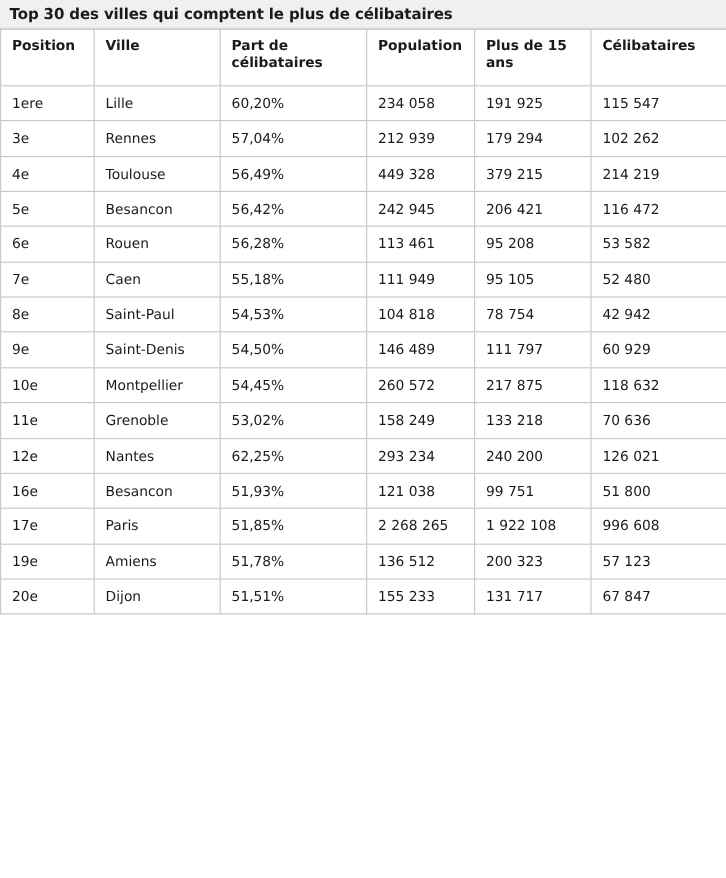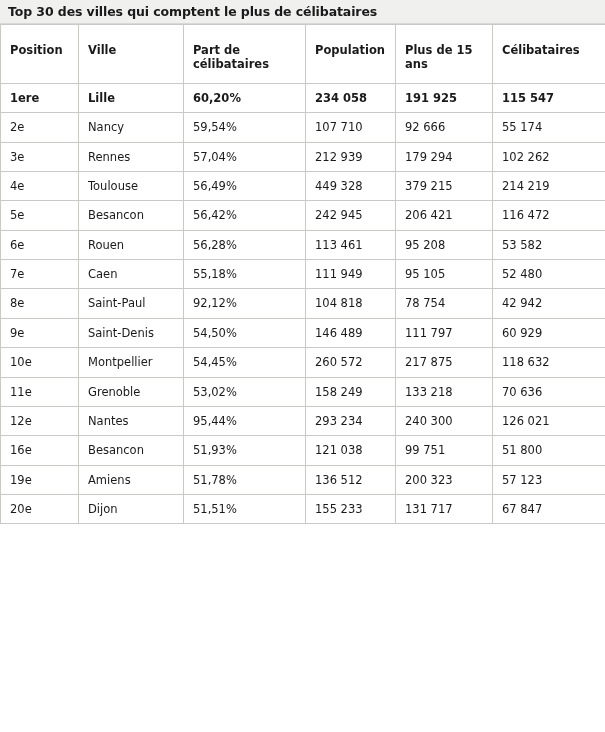--- a/index.html
+++ b/index.html
@@ -49,26 +49,26 @@
     padding: 7px 8px 7px 9px;
     font-size: 11.5px;
     line-height: 1.25;
     color: #1a1a1a;
     background: #ffffff;
     box-sizing: border-box;
   }
   table.ranking thead th {
     font-weight: bold;
     font-size: 11.5px;
-    padding-top: 18px;
+    padding-top: 6px;
     padding-bottom: 11px;
     background: #ffffff;
   }
   table.ranking tbody tr.highlight td {
-    font-weight: bold;
+    font-weight: normal;
   }
   
   col.c0 { width: 78px; }
   col.c1 { width: 105px; }
   col.c2 { width: 122px; }
   col.c3 { width: 90px; }
   col.c4 { width: 97px; }
   col.c5 { width: 113px; }
 
   td.pos { white-space: nowrap; }
@@ -106,28 +106,20 @@
     <tbody id="table-body">
         <tr class="highlight">
           <td class="pos">1ere</td>
           <td class="city">Lille</td>
           <td class="num">60,20%</td>
           <td class="num">234 058</td>
           <td class="num">191 925</td>
           <td class="num">115 547</td>
         </tr>
         <tr>
-          <td class="pos">2e</td>
-          <td class="city">Nancy</td>
-          <td class="num">59,54%</td>
-          <td class="num">107 710</td>
-          <td class="num">92 666</td>
-          <td class="num">55 174</td>
-        </tr>
-        <tr>
           <td class="pos">3e</td>
           <td class="city">Rennes</td>
           <td class="num">57,04%</td>
           <td class="num">212 939</td>
           <td class="num">179 294</td>
           <td class="num">102 262</td>
         </tr>
         <tr>
           <td class="pos">4e</td>
           <td class="city">Toulouse</td>
@@ -156,21 +148,21 @@
           <td class="pos">7e</td>
           <td class="city">Caen</td>
           <td class="num">55,18%</td>
           <td class="num">111 949</td>
           <td class="num">95 105</td>
           <td class="num">52 480</td>
         </tr>
         <tr>
           <td class="pos">8e</td>
           <td class="city">Saint-Paul</td>
-          <td class="num">92,12%</td>
+          <td class="num">54,53%</td>
           <td class="num">104 818</td>
           <td class="num">78 754</td>
           <td class="num">42 942</td>
         </tr>
         <tr>
           <td class="pos">9e</td>
           <td class="city">Saint-Denis</td>
           <td class="num">54,50%</td>
           <td class="num">146 489</td>
           <td class="num">111 797</td>
@@ -188,34 +180,42 @@
           <td class="pos">11e</td>
           <td class="city">Grenoble</td>
           <td class="num">53,02%</td>
           <td class="num">158 249</td>
           <td class="num">133 218</td>
           <td class="num">70 636</td>
         </tr>
         <tr>
           <td class="pos">12e</td>
           <td class="city">Nantes</td>
-          <td class="num">95,44%</td>
+          <td class="num">62,25%</td>
           <td class="num">293 234</td>
-          <td class="num">240 300</td>
+          <td class="num">240 200</td>
           <td class="num">126 021</td>
         </tr>
         <tr>
           <td class="pos">16e</td>
           <td class="city">Besancon</td>
           <td class="num">51,93%</td>
           <td class="num">121 038</td>
           <td class="num">99 751</td>
           <td class="num">51 800</td>
         </tr>
         <tr>
+          <td class="pos">17e</td>
+          <td class="city">Paris</td>
+          <td class="num">51,85%</td>
+          <td class="num">2 268 265</td>
+          <td class="num">1 922 108</td>
+          <td class="num">996 608</td>
+        </tr>
+        <tr>
           <td class="pos">19e</td>
           <td class="city">Amiens</td>
           <td class="num">51,78%</td>
           <td class="num">136 512</td>
           <td class="num">200 323</td>
           <td class="num">57 123</td>
         </tr>
         <tr>
           <td class="pos">20e</td>
           <td class="city">Dijon</td>

